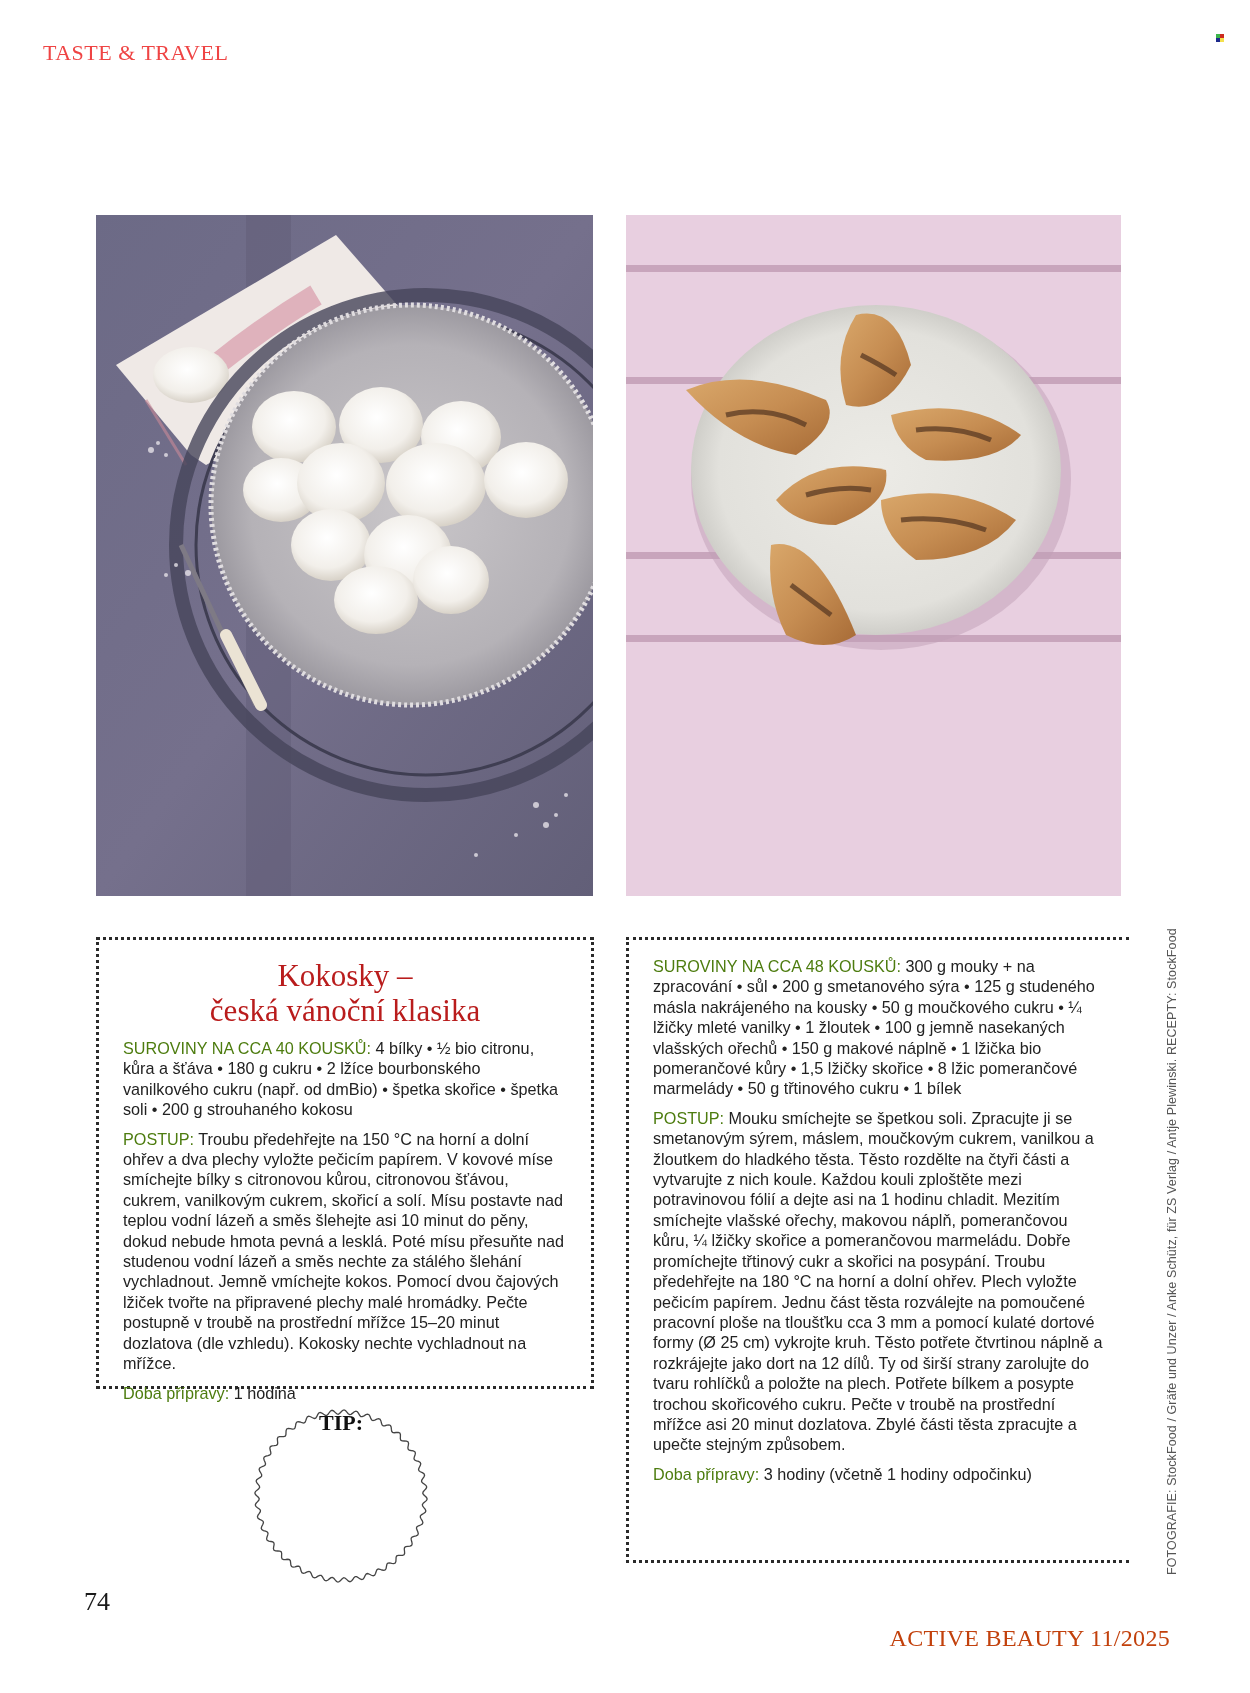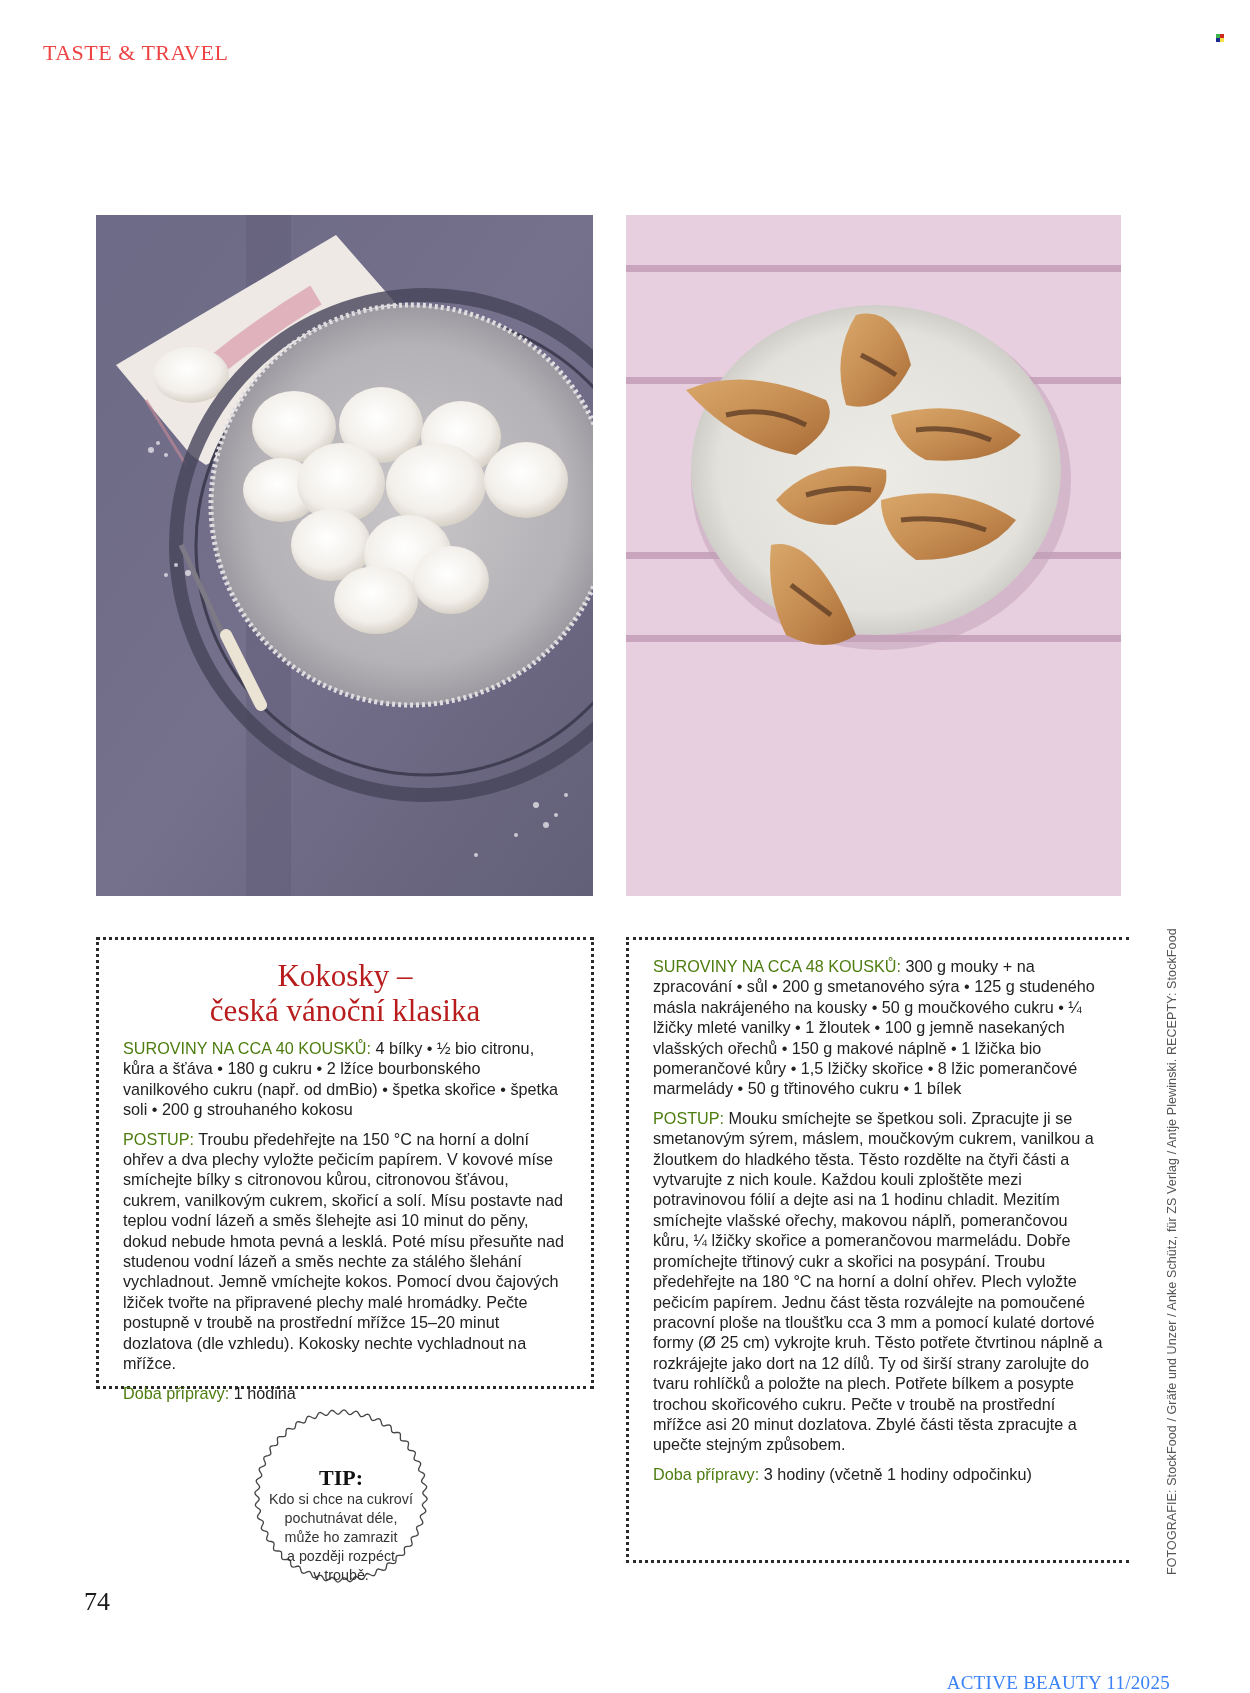--- a/index.html
+++ b/index.html
@@ -44,21 +44,21 @@
   }
   .recipe-para b { font-weight: normal; color: #4d7c0f; }
 
   
   .tip {
     position: absolute; left: 253px; top: 1407px; width: 176px; height: 178px;
   }
   .tip svg { position: absolute; left: 0; top: 0; width: 100%; height: 100%; }
   .tip-inner {
     position: absolute; left: 0; top: 0; width: 100%; height: 100%;
-    display: flex; flex-direction: column; align-items: center; justify-content: flex-end;
+    display: flex; flex-direction: column; align-items: center; justify-content: space-between;
     text-align: center;
   }
   .tip-title {
     font-family: "Liberation Serif", "DejaVu Serif", serif;
     font-weight: bold; font-size: 22px; line-height: 24px; color: #111;
     margin-top: 4px;
   }
   .tip-text {
     font-family: "Liberation Sans", sans-serif; font-size: 14.3px; line-height: 19px;
     color: #333; width: 150px; white-space: pre-line;
@@ -70,22 +70,22 @@
     transform-origin: 0 0; transform: rotate(-90deg);
     font-family: "Liberation Sans", sans-serif; font-size: 12.5px; color: #555;
     white-space: nowrap; letter-spacing: 0.1px;
   }
 
   .page-number {
     position: absolute; left: 84px; top: 1587px;
     font-family: "Liberation Serif", "DejaVu Serif", serif; font-size: 26px; color: #1a1a1a;
   }
   .footer-mag {
-    position: absolute; right: 80px; top: 1672px;
-    font-family: "Liberation Serif", "DejaVu Serif", serif; font-size: 19px; color: #3b82f6;
+    position: absolute; right: 80px; top: 1625px;
+    font-family: "Liberation Serif", "DejaVu Serif", serif; font-size: 24px; color: #c2410c;
     letter-spacing: 0.3px;
   }
 </style>
 </head>
 <body>
 
 <div class="section-title">TASTE &amp; TRAVEL</div>
 
 <div class="corner-mark">
   <span style="background:#3cb44b"></span>
@@ -229,24 +229,19 @@
     <b>Doba přípravy:</b><span> 3 hodiny (včetně 1 hodiny odpočinku)</span>
   </p>
 </div>
 
 <div class="tip">
   <svg viewBox="0 0 176 178">
     <path id="scallop" fill="none" stroke="#444" stroke-width="1.3" d="M172.00,89.00L173.52,90.49L174.15,92.01L173.52,93.48L171.95,94.87L170.27,96.20L169.36,97.55L169.65,99.03L170.88,100.65L172.24,102.34L172.86,103.96L172.25,105.38L170.61,106.56L168.71,107.63L167.43,108.81L167.30,110.25L168.16,111.99L169.32,113.86L169.88,115.60L169.29,116.99L167.64,117.99L165.59,118.78L163.99,119.70L163.44,121.02L163.92,122.80L164.81,124.82L165.28,126.69L164.71,128.09L163.08,128.92L160.94,129.43L159.10,130.05L158.17,131.16L158.25,132.90L158.83,135.00L159.15,136.99L158.58,138.42L157.00,139.13L154.84,139.37L152.83,139.65L151.58,140.49L151.26,142.09L151.51,144.21L151.64,146.30L151.04,147.79L149.52,148.41L147.40,148.40L145.29,148.33L143.79,148.83L143.11,150.21L143.01,152.28L142.90,154.43L142.24,155.98L140.78,156.56L138.74,156.33L136.61,155.91L134.94,156.03L133.95,157.13L133.50,159.06L133.13,161.22L132.36,162.83L130.95,163.40L129.02,163.00L126.95,162.26L125.19,161.98L123.96,162.72L123.18,164.45L122.53,166.56L121.62,168.20L120.23,168.77L118.42,168.26L116.47,167.23L114.70,166.55L113.31,166.90L112.26,168.34L111.32,170.33L110.23,171.98L108.84,172.58L107.16,171.98L105.37,170.72L103.68,169.67L102.21,169.59L100.94,170.69L99.73,172.49L98.45,174.09L97.01,174.72L95.44,174.09L93.85,172.64L92.31,171.25L90.85,170.75L89.44,171.46L88.00,173.00L86.51,174.52L84.99,175.15L83.52,174.52L82.13,172.95L80.80,171.27L79.45,170.36L77.97,170.65L76.35,171.88L74.66,173.24L73.04,173.86L71.62,173.25L70.44,171.61L69.37,169.71L68.19,168.43L66.75,168.30L65.01,169.16L63.14,170.32L61.40,170.88L60.01,170.29L59.01,168.64L58.22,166.59L57.30,164.99L55.98,164.44L54.20,164.92L52.18,165.81L50.31,166.28L48.91,165.71L48.08,164.08L47.57,161.94L46.95,160.10L45.84,159.17L44.10,159.25L42.00,159.83L40.01,160.15L38.58,159.58L37.87,158.00L37.63,155.84L37.35,153.83L36.51,152.58L34.91,152.26L32.79,152.51L30.70,152.64L29.21,152.04L28.59,150.52L28.60,148.40L28.67,146.29L28.17,144.79L26.79,144.11L24.72,144.01L22.57,143.90L21.02,143.24L20.44,141.78L20.67,139.74L21.09,137.61L20.97,135.94L19.87,134.95L17.94,134.50L15.78,134.13L14.17,133.36L13.60,131.95L14.00,130.02L14.74,127.95L15.02,126.19L14.28,124.96L12.55,124.18L10.44,123.53L8.80,122.62L8.23,121.23L8.74,119.42L9.77,117.47L10.45,115.70L10.10,114.31L8.66,113.26L6.67,112.32L5.02,111.23L4.42,109.84L5.02,108.16L6.28,106.37L7.33,104.68L7.41,103.21L6.31,101.94L4.51,100.73L2.91,99.45L2.28,98.01L2.91,96.44L4.36,94.85L5.75,93.31L6.25,91.85L5.54,90.44L4.00,89.00L2.48,87.51L1.85,85.99L2.48,84.52L4.05,83.13L5.73,81.80L6.64,80.45L6.35,78.97L5.12,77.35L3.76,75.66L3.14,74.04L3.75,72.62L5.39,71.44L7.29,70.37L8.57,69.19L8.70,67.75L7.84,66.01L6.68,64.14L6.12,62.40L6.71,61.01L8.36,60.01L10.41,59.22L12.01,58.30L12.56,56.98L12.08,55.20L11.19,53.18L10.72,51.31L11.29,49.91L12.92,49.08L15.06,48.57L16.90,47.95L17.83,46.84L17.75,45.10L17.17,43.00L16.85,41.01L17.42,39.58L19.00,38.87L21.16,38.63L23.17,38.35L24.42,37.51L24.74,35.91L24.49,33.79L24.36,31.70L24.96,30.21L26.48,29.59L28.60,29.60L30.71,29.67L32.21,29.17L32.89,27.79L32.99,25.72L33.10,23.57L33.76,22.02L35.22,21.44L37.26,21.67L39.39,22.09L41.06,21.97L42.05,20.87L42.50,18.94L42.87,16.78L43.64,15.17L45.05,14.60L46.98,15.00L49.05,15.74L50.81,16.02L52.04,15.28L52.82,13.55L53.47,11.44L54.38,9.80L55.77,9.23L57.58,9.74L59.53,10.77L61.30,11.45L62.69,11.10L63.74,9.66L64.68,7.67L65.77,6.02L67.16,5.42L68.84,6.02L70.63,7.28L72.32,8.33L73.79,8.41L75.06,7.31L76.27,5.51L77.55,3.91L78.99,3.28L80.56,3.91L82.15,5.36L83.69,6.75L85.15,7.25L86.56,6.54L88.00,5.00L89.49,3.48L91.01,2.85L92.48,3.48L93.87,5.05L95.20,6.73L96.55,7.64L98.03,7.35L99.65,6.12L101.34,4.76L102.96,4.14L104.38,4.75L105.56,6.39L106.63,8.29L107.81,9.57L109.25,9.70L110.99,8.84L112.86,7.68L114.60,7.12L115.99,7.71L116.99,9.36L117.78,11.41L118.70,13.01L120.02,13.56L121.80,13.08L123.82,12.19L125.69,11.72L127.09,12.29L127.92,13.92L128.43,16.06L129.05,17.90L130.16,18.83L131.90,18.75L134.00,18.17L135.99,17.85L137.42,18.42L138.13,20.00L138.37,22.16L138.65,24.17L139.49,25.42L141.09,25.74L143.21,25.49L145.30,25.36L146.79,25.96L147.41,27.48L147.40,29.60L147.33,31.71L147.83,33.21L149.21,33.89L151.28,33.99L153.43,34.10L154.98,34.76L155.56,36.22L155.33,38.26L154.91,40.39L155.03,42.06L156.13,43.05L158.06,43.50L160.22,43.87L161.83,44.64L162.40,46.05L162.00,47.98L161.26,50.05L160.98,51.81L161.72,53.04L163.45,53.82L165.56,54.47L167.20,55.38L167.77,56.77L167.26,58.58L166.23,60.53L165.55,62.30L165.90,63.69L167.34,64.74L169.33,65.68L170.98,66.77L171.58,68.16L170.98,69.84L169.72,71.63L168.67,73.32L168.59,74.79L169.69,76.06L171.49,77.27L173.09,78.55L173.72,79.99L173.09,81.56L171.64,83.15L170.25,84.69L169.75,86.15L170.46,87.56L172.00,89.00Z"></path>
   </svg>
   <div class="tip-inner">
     <div class="tip-title">TIP:</div>
-    <div class="tip-text">Kdo si chce na cukroví
-pochutnávat déle,
-může ho zamrazit
-a později rozpéct
-v troubě.</div>
   </div>
 </div>
 
 <div class="credit">FOTOGRAFIE: StockFood / Gräfe und Unzer / Anke Schütz, für ZS Verlag / Antje Plewinski. RECEPTY: StockFood</div>
 
 <div class="page-number">74</div>
 <div class="footer-mag">ACTIVE BEAUTY 11/2025</div>
 
 </body></html>

